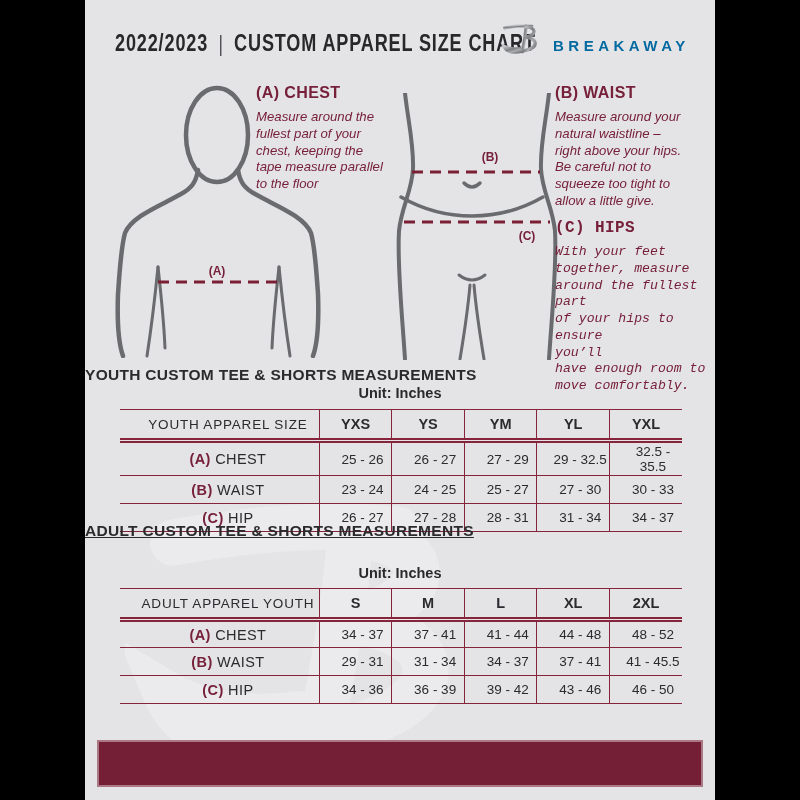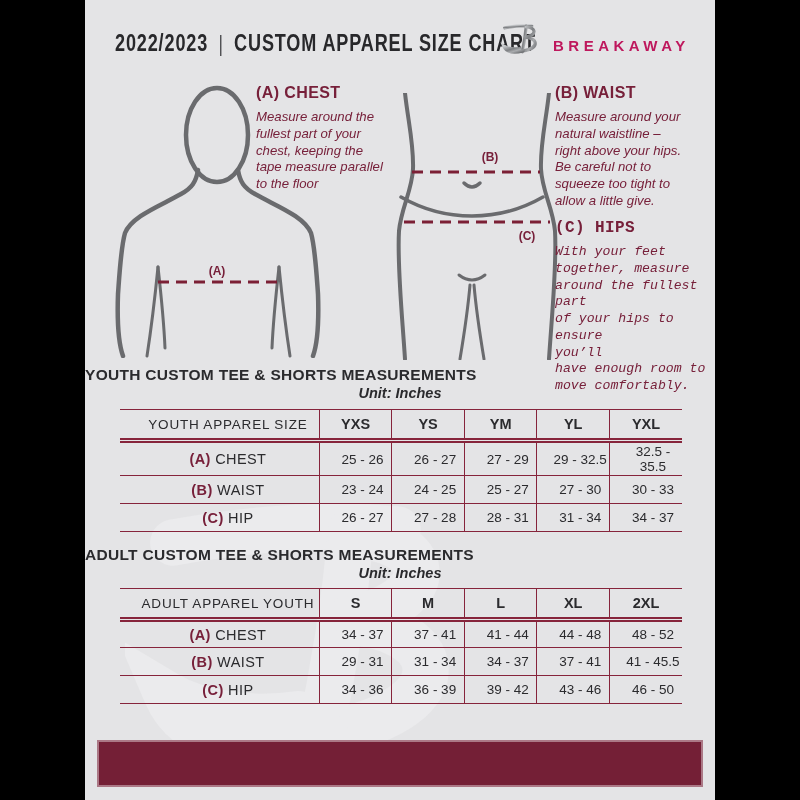--- a/index.html
+++ b/index.html
@@ -15,42 +15,42 @@
   .stage{position:relative;width:800px;height:800px;background:#000;overflow:hidden;}
   .page{position:absolute;left:85px;top:0;width:630px;height:800px;background:var(--bg);overflow:hidden;}
 
   
   .title-wrap{position:absolute;left:30px;top:30px;display:flex;align-items:baseline;
     font-weight:bold;font-size:21px;color:#28282b;letter-spacing:1px;white-space:nowrap;
     transform:scale(0.86,1.12);transform-origin:left top;}
   .title-wrap .pipe{font-weight:300;color:#4c4d50;padding:0 12px;font-size:20px;}
   .logo{position:absolute;left:414px;top:17px;width:48px;height:44px;}
   .brand{position:absolute;left:468px;top:37px;font-size:15px;font-weight:bold;
-    letter-spacing:4.5px;color:#be185d;}
+    letter-spacing:4.5px;color:#0369a1;}
 
   
   .fig-upper{position:absolute;left:23px;top:82px;width:222px;height:276px;z-index:1;}
   .fig-lower{position:absolute;left:307px;top:93px;width:170px;height:267px;z-index:1;}
   .fig-label{font-family:"Liberation Sans",sans-serif;font-size:12px;font-weight:bold;fill:var(--maroon);}
 
   
   .guide{position:absolute;width:156px;z-index:1;}
   .guide h3{margin:0 0 7px 0;font-size:16px;font-weight:bold;color:var(--maroon);letter-spacing:0.4px;}
   .guide p{margin:0;font-size:13.2px;font-style:italic;color:var(--maroon);line-height:1.27;white-space:pre-line;}
   .guide-a{left:171px;top:84px;}
   .guide-b{left:470px;top:84px;}
   .guide-c{left:470px;top:219px;font-family:Liberation Mono, monospace;}
 
   
   .tbl-title{position:absolute;left:0;width:630px;font-size:15.5px;
     font-weight:bold;color:#2a2a2d;letter-spacing:0.3px;z-index:1;}
   .tbl-unit{position:absolute;left:0;width:630px;text-align:center;font-size:14.5px;
-    font-style:italic;font-weight:bold;color:#2a2a2d;z-index:1;}
+    font-weight:bold;color:#2a2a2d;z-index:1;}
   .t-youth-title{top:366px;} .t-youth-unit{top:385px;}
-  .t-adult-title{top:546px;} .t-adult-unit{top:565px;}
+  .t-adult-title{top:522px;text-decoration:underline;} .t-adult-unit{top:565px;}
   .tbl{position:absolute;left:35px;width:562px;z-index:1;}
   .tbl-youth{top:409px;} .tbl-adult{top:588px;}
   .tbl table{width:100%;border-collapse:collapse;table-layout:fixed;border-bottom:1.5px solid var(--line);}
   .tbl th,.tbl td{border-left:1.5px solid var(--line);text-align:center;vertical-align:middle;color:var(--ink);}
   .tbl th:first-child,.tbl td:first-child{border-left:none;text-align:center;padding-left:18px;width:32%;}
   .tbl thead tr{border-top:1.5px solid var(--line);height:31px;}
   .tbl thead th{border-bottom:5px double var(--line);font-size:14.5px;font-weight:bold;}
   .tbl thead th:first-child{font-size:13.5px;font-weight:400;letter-spacing:0.8px;}
   .tbl tbody tr{height:28px;border-top:1.5px solid var(--line);}
   .tbl tbody tr:first-child{border-top:none;}

